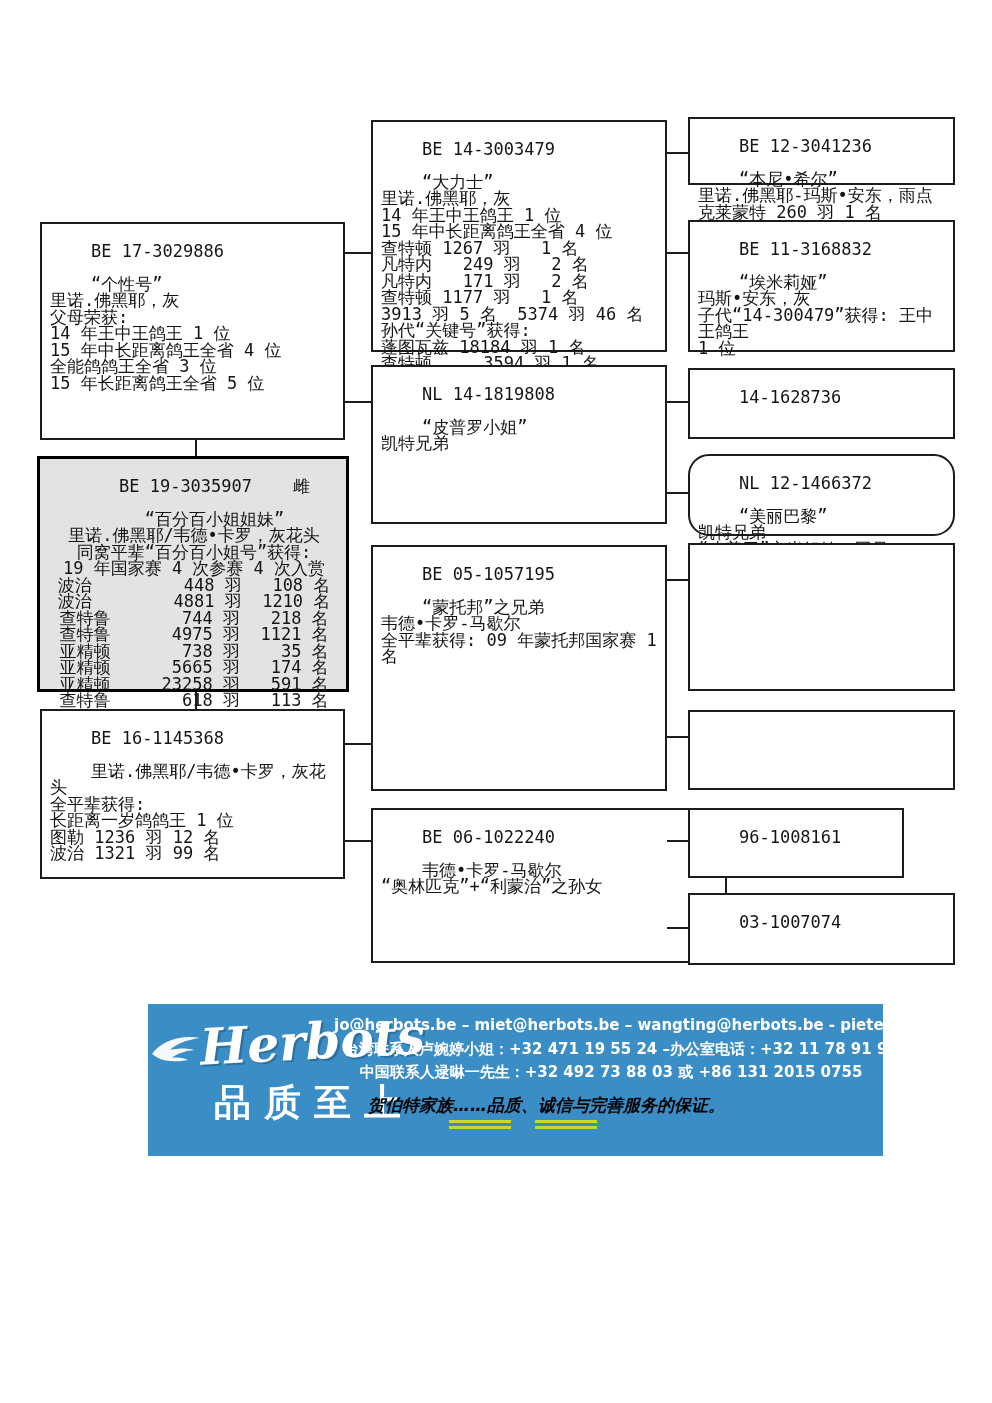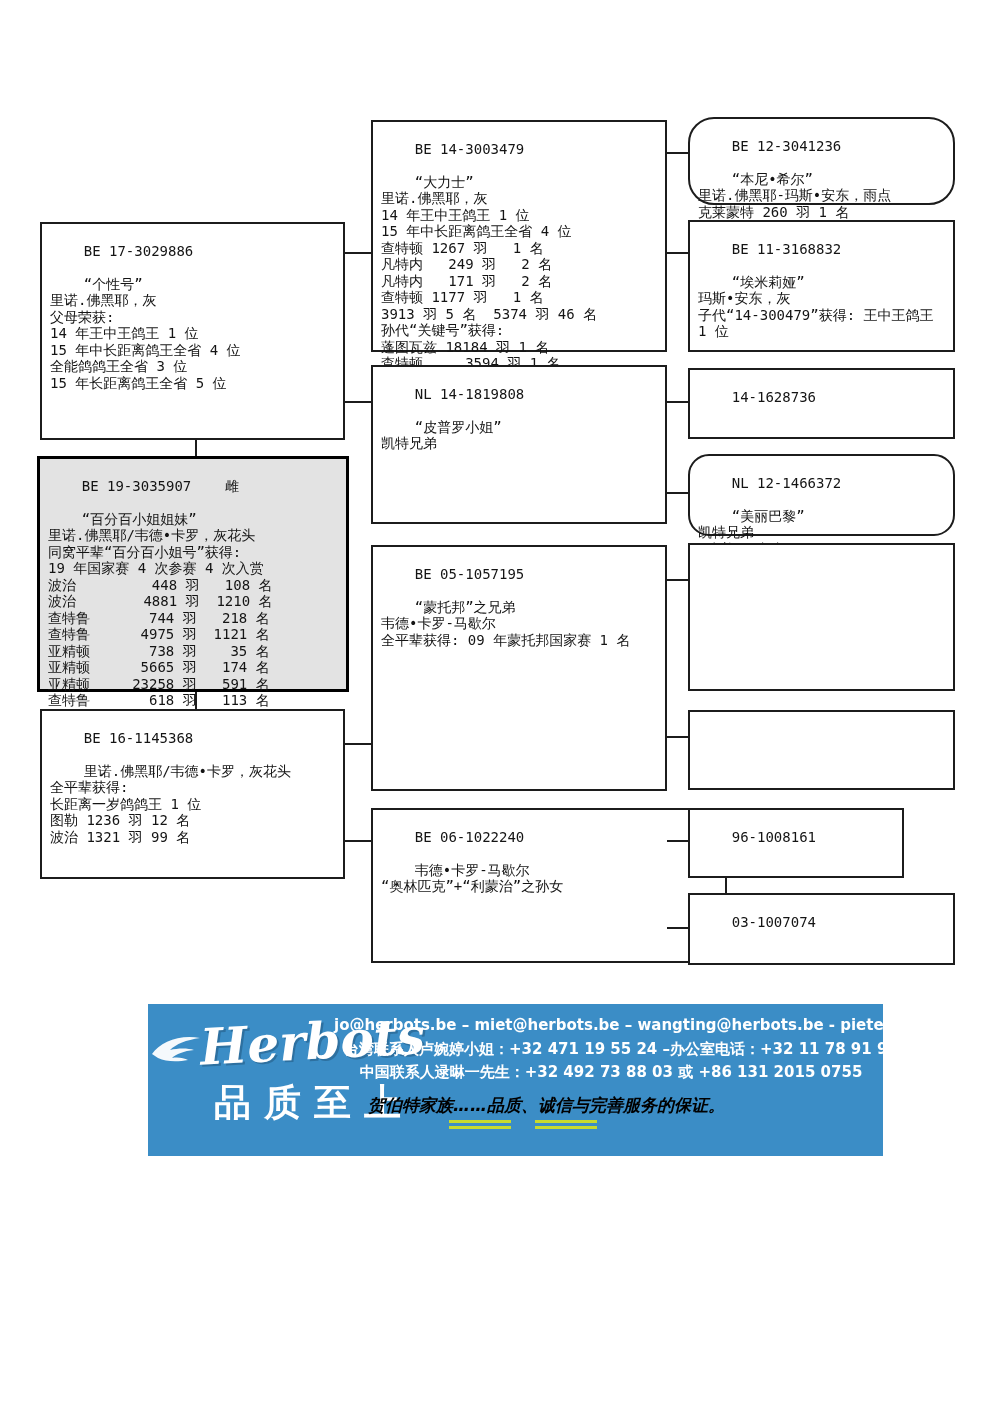--- a/index.html
+++ b/index.html
@@ -1,19 +1,19 @@
 <!DOCTYPE html>
 <html><head>
 <meta charset="utf-8">
 <style>
   html,body{margin:0;padding:0;background:#ffffff;}
   .page{position:relative;width:992px;height:1403px;background:#ffffff;overflow:hidden;
         font-family:"DejaVu Sans Mono","DejaVu Sans",sans-serif;color:#141414;}
   .pbox{position:absolute;box-sizing:border-box;border:2px solid #1c1c1c;background:#ffffff;
-        padding:2px 6px 2px 8px;font-size:14px;line-height:16.5px;white-space:pre-wrap;}
+        padding:2px 6px 2px 8px;font-size:17px;line-height:16.5px;white-space:pre-wrap;}
   .pbox .ring{white-space:pre-wrap;}
   .pbox .details{white-space:pre-wrap;}
   .subject{border:3px solid #000;background:#e3e3e3;}
   .hline{position:absolute;height:2px;background:#1c1c1c;}
   .vline{position:absolute;width:2px;background:#1c1c1c;}
   
   .banner{position:absolute;left:148px;top:1004px;width:735px;height:152px;background:#3b8dc6;overflow:hidden;}
   .logo-wrap{position:absolute;left:8px;top:6px;width:250px;height:70px;}
   .logo-script{position:absolute;left:44px;top:2px;font-family:"DejaVu Serif",serif;
       font-style:italic;font-weight:bold;font-size:50px;color:#ffffff;transform:rotate(-3deg);
@@ -44,21 +44,21 @@
     <span class="ring">BE 17-3029886</span><br>
     <span class="details">“个性号”
 里诺.佛黑耶，灰
 父母荣获:
 14 年王中王鸽王 1 位
 15 年中长距离鸽王全省 4 位
 全能鸽鸽王全省 3 位
 15 年长距离鸽王全省 5 位</span>
   </div>
 
-  <div class="pbox subject" style="left:37px;top:456px;width:312px;height:236px;">
+  <div class="pbox subject" style="left:37px;top:456px;width:312px;height:236px;text-align:center;">
     <span class="ring">BE 19-3035907    雌</span><br>
     <span class="details">“百分百小姐姐妹”
 里诺.佛黑耶/韦德•卡罗，灰花头
 同窝平辈“百分百小姐号”获得:
 19 年国家赛 4 次参赛 4 次入赏
 波治         448 羽   108 名
 波治        4881 羽  1210 名
 查特鲁       744 羽   218 名
 查特鲁      4975 羽  1121 名
 亚精顿       738 羽    35 名
@@ -106,21 +106,21 @@
 韦德•卡罗-马歇尔
 全平辈获得: 09 年蒙托邦国家赛 1 名</span>
   </div>
 
   <div class="pbox" style="left:371px;top:808px;width:356px;height:155px;">
     <span class="ring">BE 06-1022240</span><br>
     <span class="details">韦德•卡罗-马歇尔
 “奥林匹克”+“利蒙治”之孙女</span>
   </div>
 
-  <div class="pbox" style="left:688px;top:117px;width:267px;height:88px;border-radius:26px;">
+  <div class="pbox" style="left:688px;top:117px;width:267px;height:68px;">
     <span class="ring">BE 12-3041236</span><br>
     <span class="details">“本尼•希尔”
 里诺.佛黑耶-玛斯•安东，雨点
 克莱蒙特 260 羽 1 名
 克莱蒙特 231 羽 2 名</span>
   </div>
 
   <div class="pbox" style="left:688px;top:220px;width:267px;height:132px;">
     <span class="ring">BE 11-3168832</span><br>
     <span class="details">“埃米莉娅”

